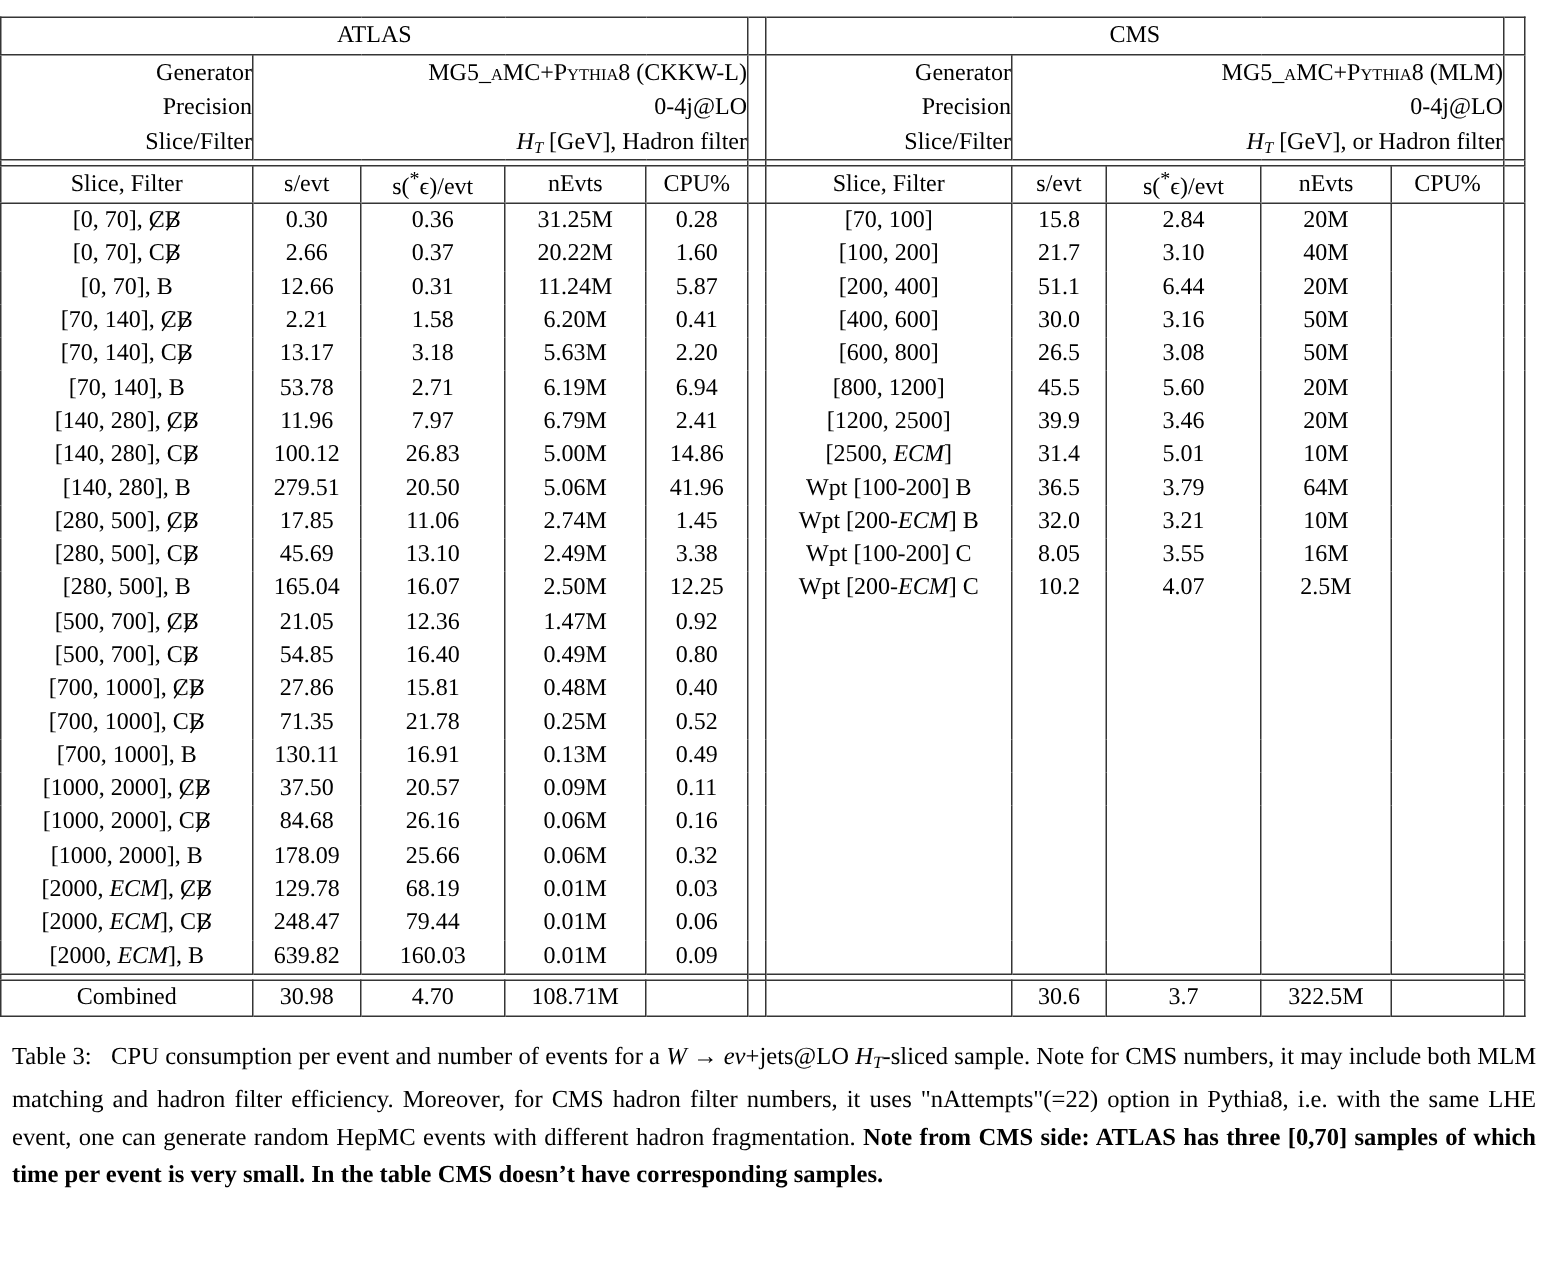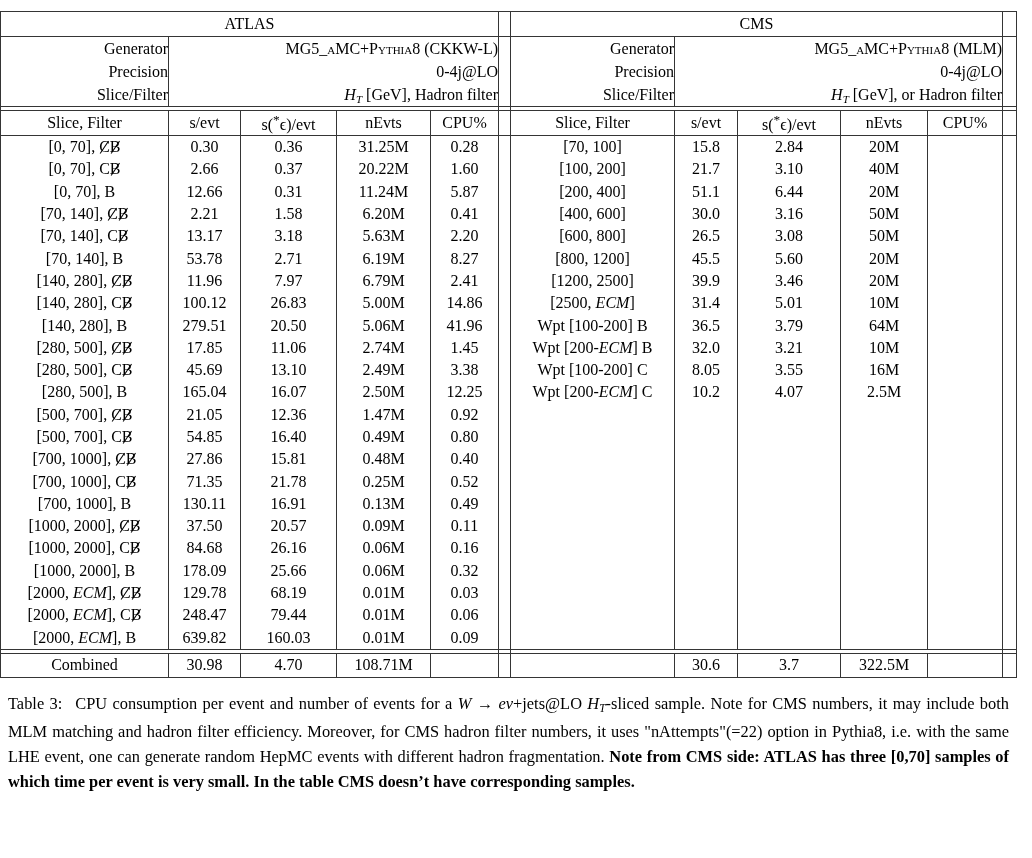--- a/index.html
+++ b/index.html
@@ -20,21 +20,21 @@
   .pre-combined td{height:3px;border-top:1px solid #353535;border-bottom:1px solid #353535;}
   .combined-row td{height:23px;}
   .smallcaps{font-variant:small-caps;}
   .mi{font-style:italic;}
   .msub{font-style:italic;font-size:11px;vertical-align:-3px;}
   i{font-style:italic;}
   .slash{display:inline-block;position:relative;}
   .slash::after{content:"";position:absolute;left:-18%;top:50%;width:136%;height:1.2px;
                 background:#000;transform:rotate(-56deg);}
   .caption{font-size:16.4px;line-height:24.6px;text-align:justify;
-           margin:14px 23px 0 8px;}
+           margin:14px 8px 0 8px;}
   .caption-label{margin-right:13px;}
   .normal{}
   .italic{font-style:italic;}
   .sub{font-style:italic;font-size:11.5px;vertical-align:-3px;}
   .bold{font-weight:700;}
 </style>
 </head>
 <body>
 
 <table>
@@ -184,21 +184,21 @@
         <td class="vl">50M</td>
         <td class="vl"></td>
         <td class="rgap"></td>
       </tr>
 
       <tr>
         <td>[70, 140], B</td>
         <td class="vl">53.78</td>
         <td class="vl">2.71</td>
         <td class="vl">6.19M</td>
-        <td class="vl">8.27</td>
+        <td class="vl">6.94</td>
         <td class="gap"></td>
         <td>[800, 1200]</td>
         <td class="vl">45.5</td>
         <td class="vl">5.60</td>
         <td class="vl">20M</td>
         <td class="vl"></td>
         <td class="rgap"></td>
       </tr>
 
       <tr>

